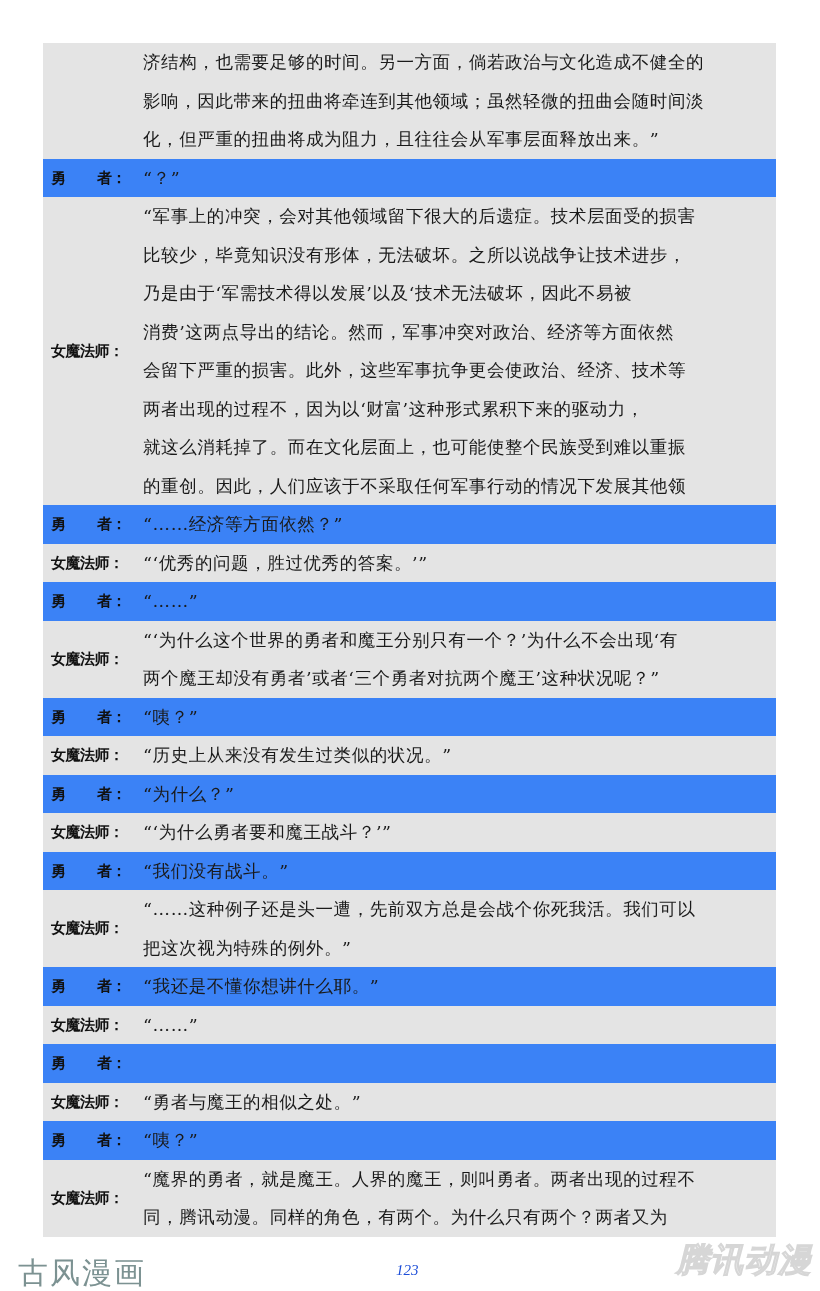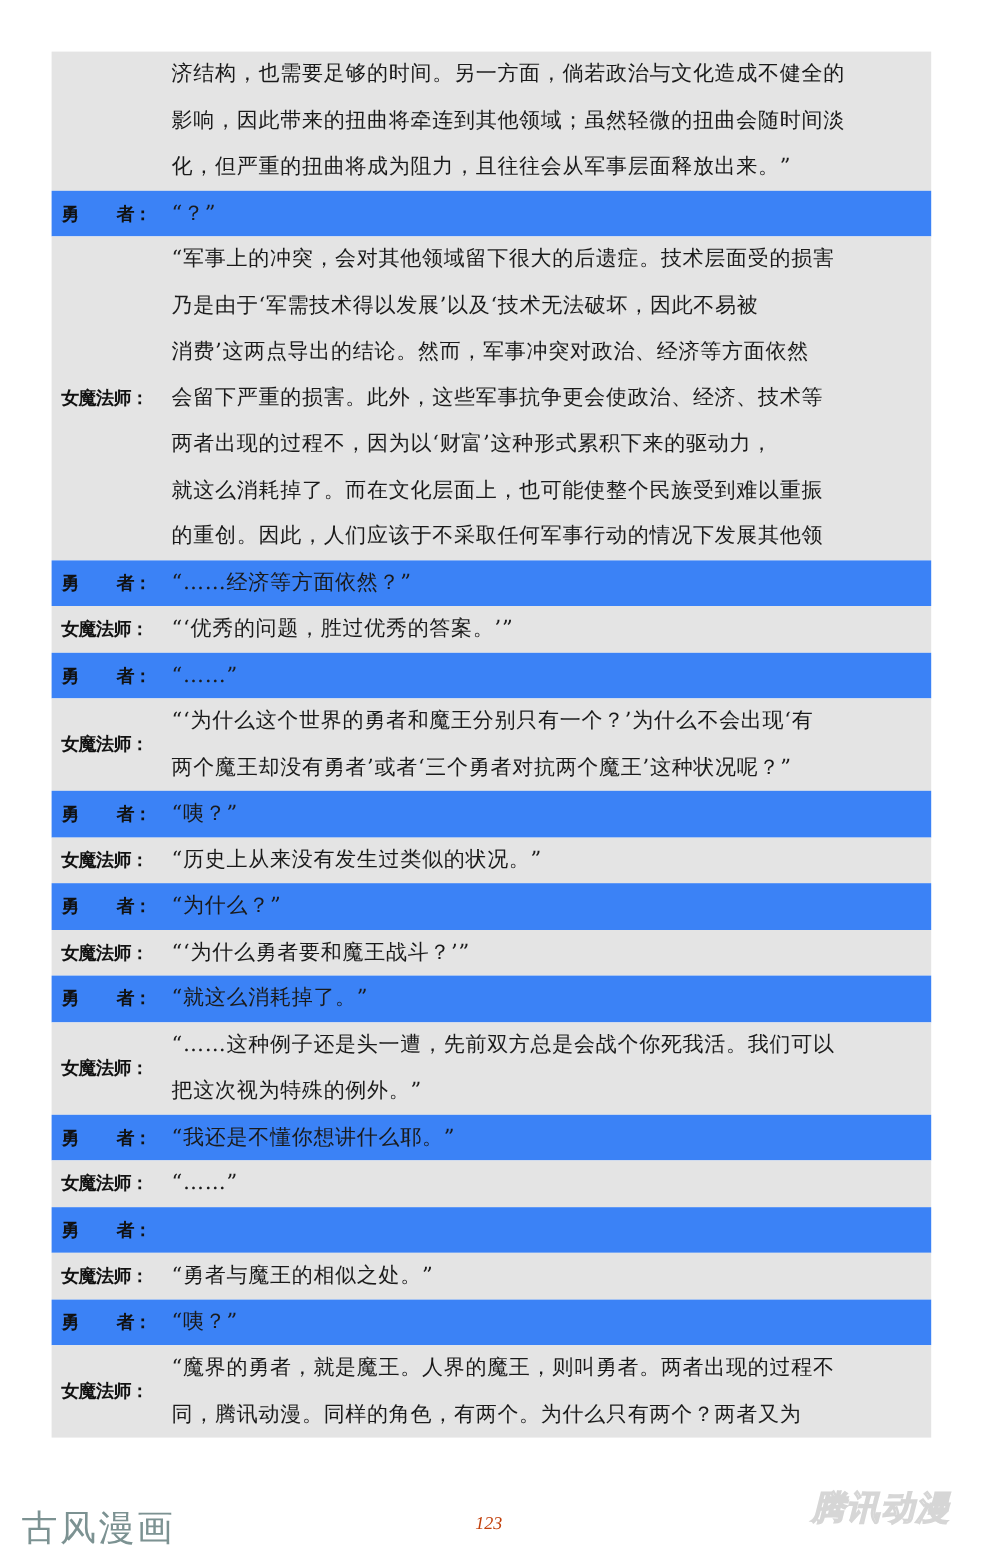--- a/index.html
+++ b/index.html
@@ -24,26 +24,26 @@
     }
     .speech .line { display: block; white-space: nowrap; }
     .footer-wm-left {
       position: absolute; left: 18px; top: 1253px;
       font-family: "DejaVu Serif", "Liberation Serif", serif;
       font-size: 30px; color: #7c9292; letter-spacing: 2px;
     }
     .footer-page {
       position: absolute; left: 396px; top: 1262px;
       font-family: "Liberation Serif", "DejaVu Serif", serif;
-      font-style: italic; font-size: 15px; color: #c2410c;
+      font-style: italic; font-size: 15px; color: #1d4ed8;
     }
     .footer-wm-right {
       position: absolute; left: 676px; top: 1238px;
       font-family: "DejaVu Sans", "Liberation Sans", sans-serif;
-      font-weight: bold; font-style: italic; font-size: 28px;
+      font-weight: bold; font-style: italic; font-size: 33px;
       color: #f4f4f4; letter-spacing: 1px;
       -webkit-text-stroke: 1px #d6d6d6;
     }
   </style>
 </head>
 <body>
 
 <div class="page" id="page">
     <div class="row gray">
       <div class="speaker"></div>
@@ -56,20 +56,21 @@
     <div class="row white">
       <div class="speaker"><span class="sp-a">勇</span><span>者</span><span class="colon">：</span></div>
       <div class="speech">
         <span class="line">“？”</span>
       </div>
     </div>
     <div class="row gray">
       <div class="speaker"><span>女魔法师</span><span class="colon">：</span></div>
       <div class="speech">
         <span class="line">“军事上的冲突，会对其他领域留下很大的后遗症。技术层面受的损害</span>
+        <span class="line">比较少，毕竟知识没有形体，无法破坏。之所以说战争让技术进步，</span>
         <span class="line">乃是由于‘军需技术得以发展’以及‘技术无法破坏，因此不易被</span>
         <span class="line">消费’这两点导出的结论。然而，军事冲突对政治、经济等方面依然</span>
         <span class="line">会留下严重的损害。此外，这些军事抗争更会使政治、经济、技术等</span>
         <span class="line">两者出现的过程不，因为以‘财富’这种形式累积下来的驱动力，</span>
         <span class="line">就这么消耗掉了。而在文化层面上，也可能使整个民族受到难以重振</span>
         <span class="line">的重创。因此，人们应该于不采取任何军事行动的情况下发展其他领</span>
       </div>
     </div>
     <div class="row white">
       <div class="speaker"><span class="sp-a">勇</span><span>者</span><span class="colon">：</span></div>
@@ -116,21 +117,21 @@
     </div>
     <div class="row gray">
       <div class="speaker"><span>女魔法师</span><span class="colon">：</span></div>
       <div class="speech">
         <span class="line">“‘为什么勇者要和魔王战斗？’”</span>
       </div>
     </div>
     <div class="row white">
       <div class="speaker"><span class="sp-a">勇</span><span>者</span><span class="colon">：</span></div>
       <div class="speech">
-        <span class="line">“就这么消耗掉了。”</span>
+        <span class="line">“我们没有战斗。”</span>
       </div>
     </div>
     <div class="row gray">
       <div class="speaker"><span>女魔法师</span><span class="colon">：</span></div>
       <div class="speech">
         <span class="line">“……这种例子还是头一遭，先前双方总是会战个你死我活。我们可以</span>
         <span class="line">把这次视为特殊的例外。”</span>
       </div>
     </div>
     <div class="row white">

